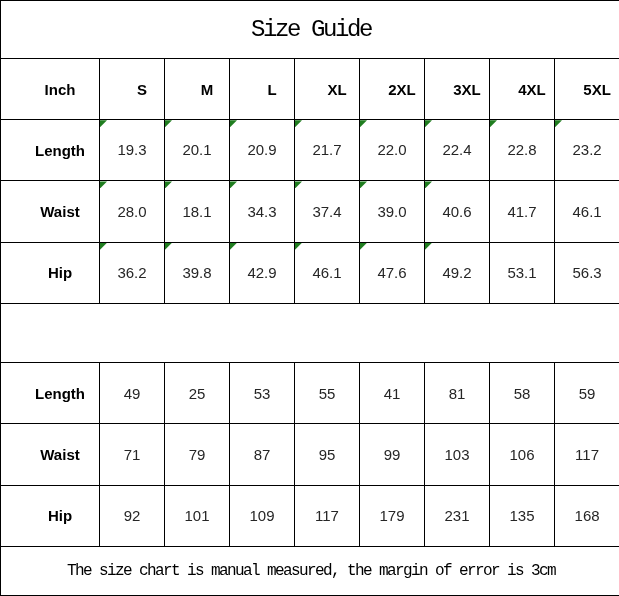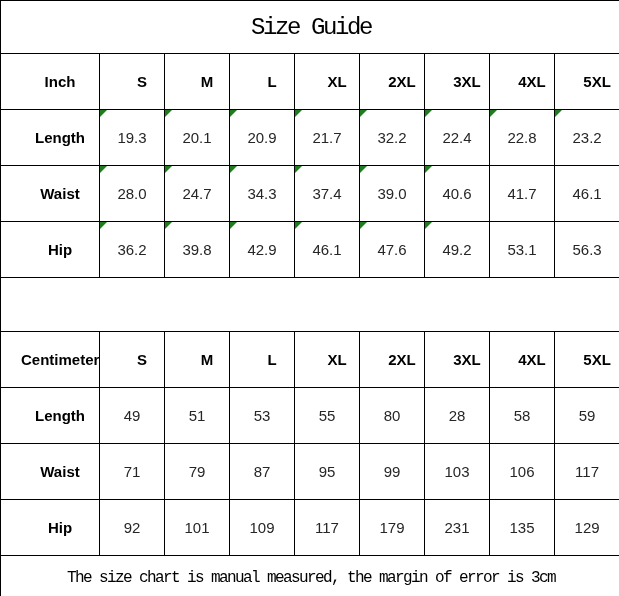--- a/index.html
+++ b/index.html
@@ -56,30 +56,30 @@
     <td class="hd">4XL</td>
     <td class="hd">5XL</td>
   </tr>
 
   <tr class="r-std">
     <td class="hd">Length</td>
     <td><span class="tri"></span><span class="num">19.3</span></td>
     <td><span class="tri"></span><span class="num">20.1</span></td>
     <td><span class="tri"></span><span class="num">20.9</span></td>
     <td><span class="tri"></span><span class="num">21.7</span></td>
-    <td><span class="tri"></span><span class="num">32.2</span></td>
+    <td><span class="tri"></span><span class="num">22.0</span></td>
     <td><span class="tri"></span><span class="num">22.4</span></td>
     <td><span class="tri"></span><span class="num">22.8</span></td>
     <td><span class="tri"></span><span class="num">23.2</span></td>
   </tr>
 
   <tr class="r-std">
     <td class="hd">Waist</td>
     <td><span class="tri"></span><span class="num">28.0</span></td>
-    <td><span class="tri"></span><span class="num">24.7</span></td>
+    <td><span class="tri"></span><span class="num">18.1</span></td>
     <td><span class="tri"></span><span class="num">34.3</span></td>
     <td><span class="tri"></span><span class="num">37.4</span></td>
     <td><span class="tri"></span><span class="num">39.0</span></td>
     <td><span class="tri"></span><span class="num">40.6</span></td>
     <td><span class="num">41.7</span></td>
     <td><span class="num">46.1</span></td>
   </tr>
 
   <tr class="r-std">
     <td class="hd">Hip</td>
@@ -90,40 +90,29 @@
     <td><span class="tri"></span><span class="num">47.6</span></td>
     <td><span class="tri"></span><span class="num">49.2</span></td>
     <td><span class="num">53.1</span></td>
     <td><span class="num">56.3</span></td>
   </tr>
 
   <tr class="r-spacer">
     <td colspan="9"></td>
   </tr>
 
-  <tr class="r-std">
-    <td class="hd">Centimeter</td>
-    <td class="hd">S</td>
-    <td class="hd">M</td>
-    <td class="hd">L</td>
-    <td class="hd">XL</td>
-    <td class="hd">2XL</td>
-    <td class="hd">3XL</td>
-    <td class="hd">4XL</td>
-    <td class="hd">5XL</td>
-  </tr>
 
   <tr class="r-std">
     <td class="hd">Length</td>
     <td class="num">49</td>
-    <td class="num">51</td>
+    <td class="num">25</td>
     <td class="num">53</td>
     <td class="num">55</td>
-    <td class="num">80</td>
-    <td class="num">28</td>
+    <td class="num">41</td>
+    <td class="num">81</td>
     <td class="num">58</td>
     <td class="num">59</td>
   </tr>
 
   <tr class="r-std">
     <td class="hd">Waist</td>
     <td class="num">71</td>
     <td class="num">79</td>
     <td class="num">87</td>
     <td class="num">95</td>
@@ -135,21 +124,21 @@
 
   <tr class="r-std">
     <td class="hd">Hip</td>
     <td class="num">92</td>
     <td class="num">101</td>
     <td class="num">109</td>
     <td class="num">117</td>
     <td class="num">179</td>
     <td class="num">231</td>
     <td class="num">135</td>
-    <td class="num">129</td>
+    <td class="num">168</td>
   </tr>
 
   <tr class="r-footer">
     <td colspan="9" class="footer-cell">The size chart is manual measured, the margin of error is 3cm</td>
   </tr>
 </tbody>
     </table>
 </div>
 
 </body></html>

